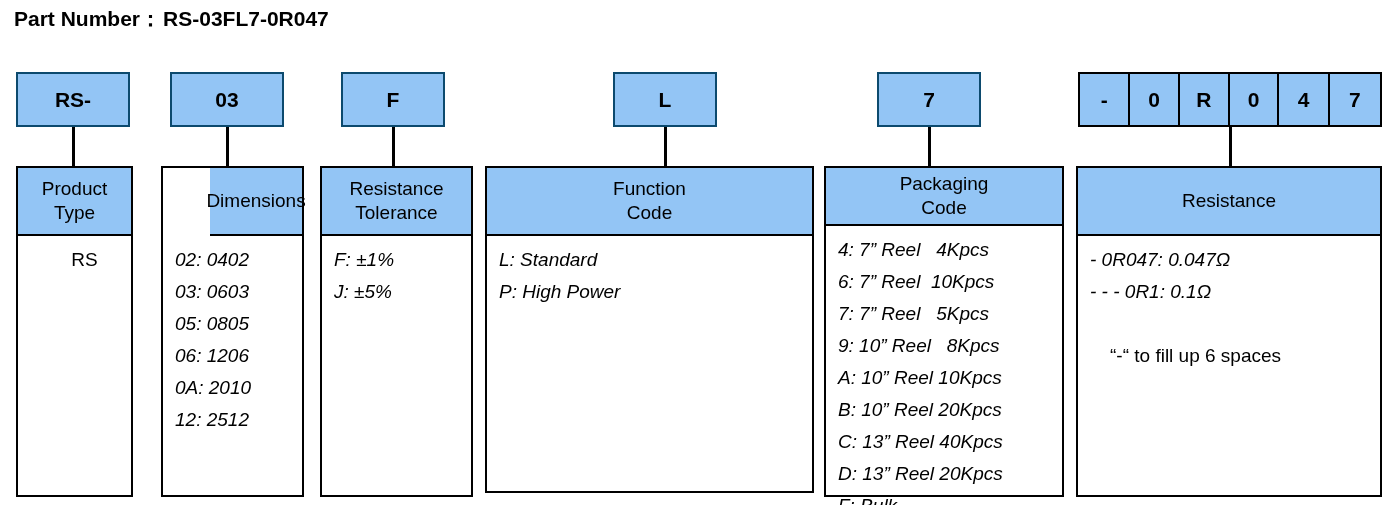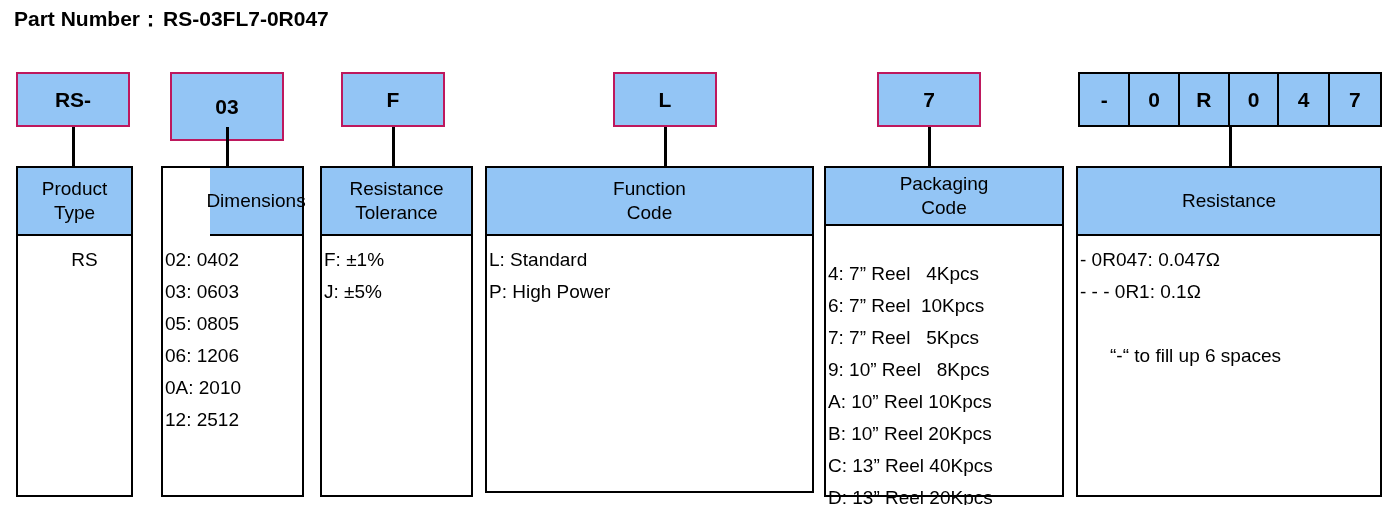--- a/index.html
+++ b/index.html
@@ -32,21 +32,21 @@
     line-height: 26px;
   }
   .title .pn {
     margin-left: 2px;
   }
 
   
   .codebox {
     position: absolute;
     background: #93C5F5;
-    border: 2px solid #be185d;
+    border: 2px solid #0c4a6e;
     box-sizing: border-box;
     display: flex;
     align-items: center;
     justify-content: center;
     font-size: 21px;
     font-weight: bold;
     line-height: 1;
   }
   .codegroup {
     position: absolute;
@@ -106,21 +106,22 @@
   .col-body .line {
     font-size: 19px;
     line-height: 32px;
     white-space: pre;
   }
   .body-center .line {
     text-align: center;
     padding-left: 20px;
   }
   .body-left .line {
-    padding-left: 2px;
+    padding-left: 12px;
+    font-style: italic;
   }
   .note-line {
     font-size: 19px;
     line-height: 32px;
     padding-left: 32px;
     white-space: pre;
   }
   .spacer {
     height: 32px;
   }
@@ -131,21 +132,21 @@
 <div id="page">
 
   <div class="title">
     <span>Part Number</span><span>：</span><span class="pn">RS-03FL7-0R047</span>
   </div>
 
   <div class="codebox" style="left:16px; top:72px; width:114px; height:55px;">
     <span>RS-</span>
   </div>
 
-  <div class="codebox" style="left:170px; top:72px; width:114px; height:69px;">
+  <div class="codebox" style="left:170px; top:72px; width:114px; height:55px;">
     <span>03</span>
   </div>
 
   <div class="codebox" style="left:341px; top:72px; width:104px; height:55px;">
     <span>F</span>
   </div>
 
   <div class="codebox" style="left:613px; top:72px; width:104px; height:55px;">
     <span>L</span>
   </div>
@@ -201,21 +202,21 @@
 
   <div class="col" style="left:485px; top:166px; width:329px; height:327px;">
     <div class="col-head" style="height:68px;">Function
 Code</div>
     <div class="col-body body-left">
       <div class="line">L: Standard</div>
       <div class="line">P: High Power</div>
     </div>
   </div>
 
-  <div class="col" style="left:824px; top:166px; width:240px; height:331px;gap:24px;">
+  <div class="col" style="left:824px; top:166px; width:240px; height:331px;">
     <div class="col-head" style="height:68px;">Packaging
 Code</div>
     <div class="col-body body-left">
       <div class="line">4: 7” Reel   4Kpcs</div>
       <div class="line">6: 7” Reel  10Kpcs</div>
       <div class="line">7: 7” Reel   5Kpcs</div>
       <div class="line">9: 10” Reel   8Kpcs</div>
       <div class="line">A: 10” Reel 10Kpcs</div>
       <div class="line">B: 10” Reel 20Kpcs</div>
       <div class="line">C: 13” Reel 40Kpcs</div>

